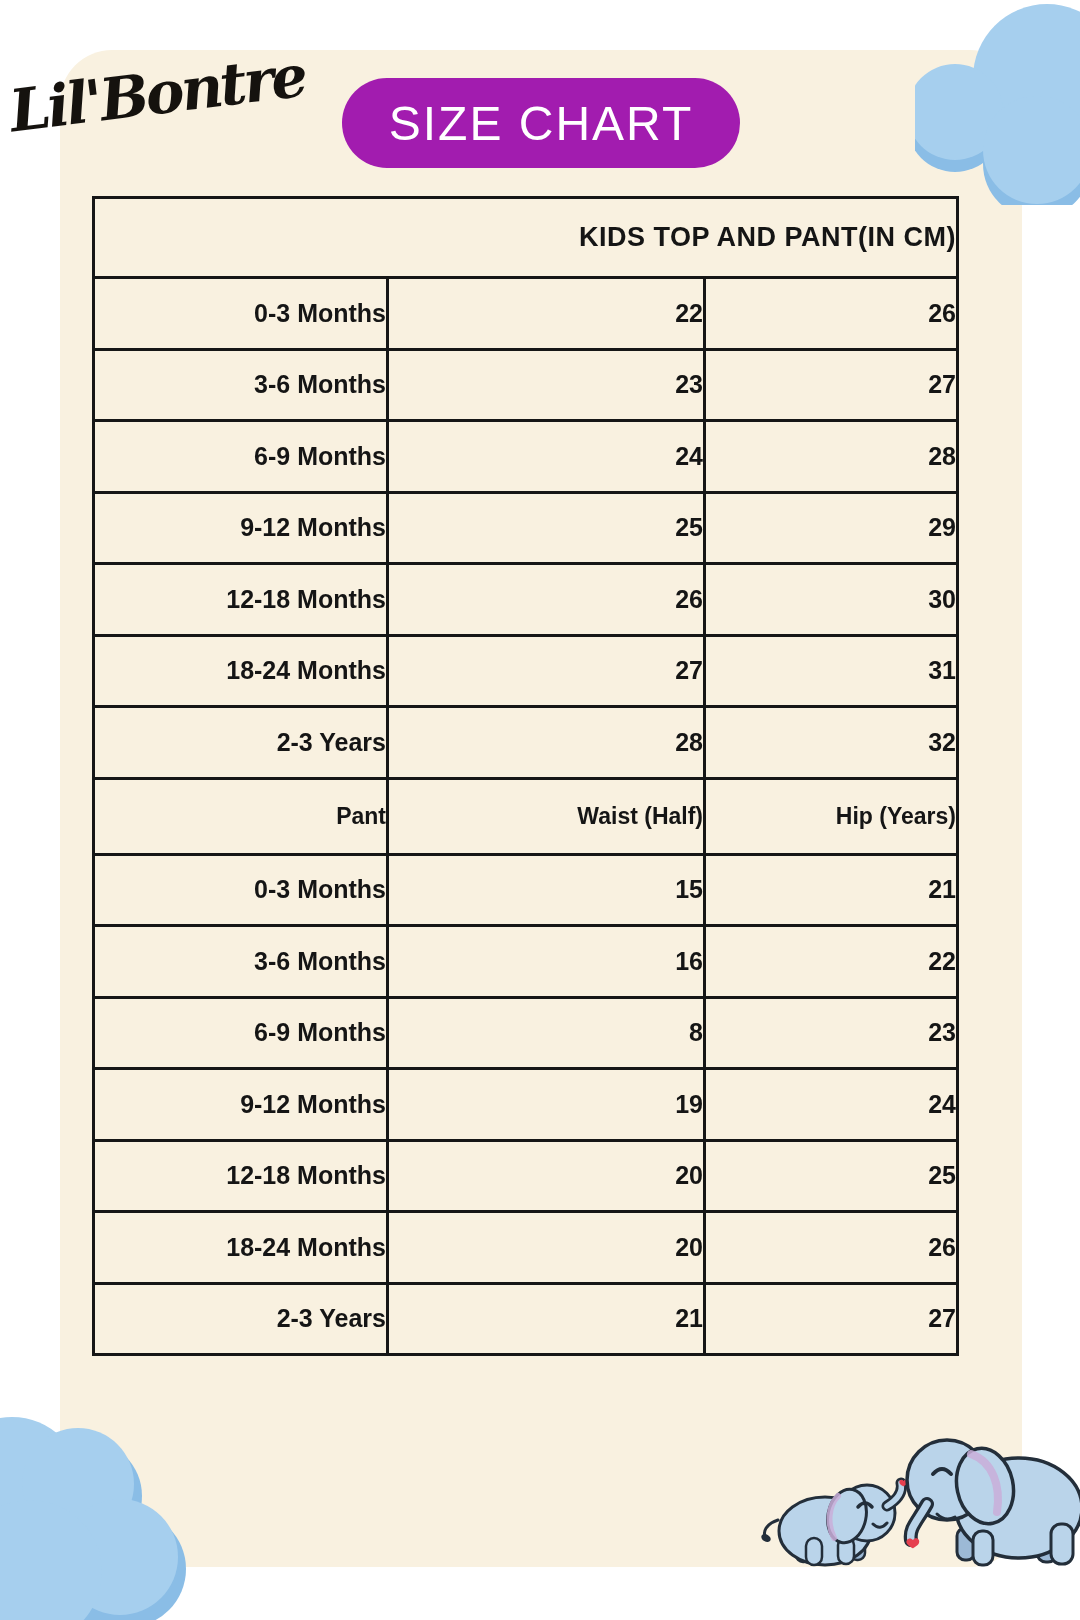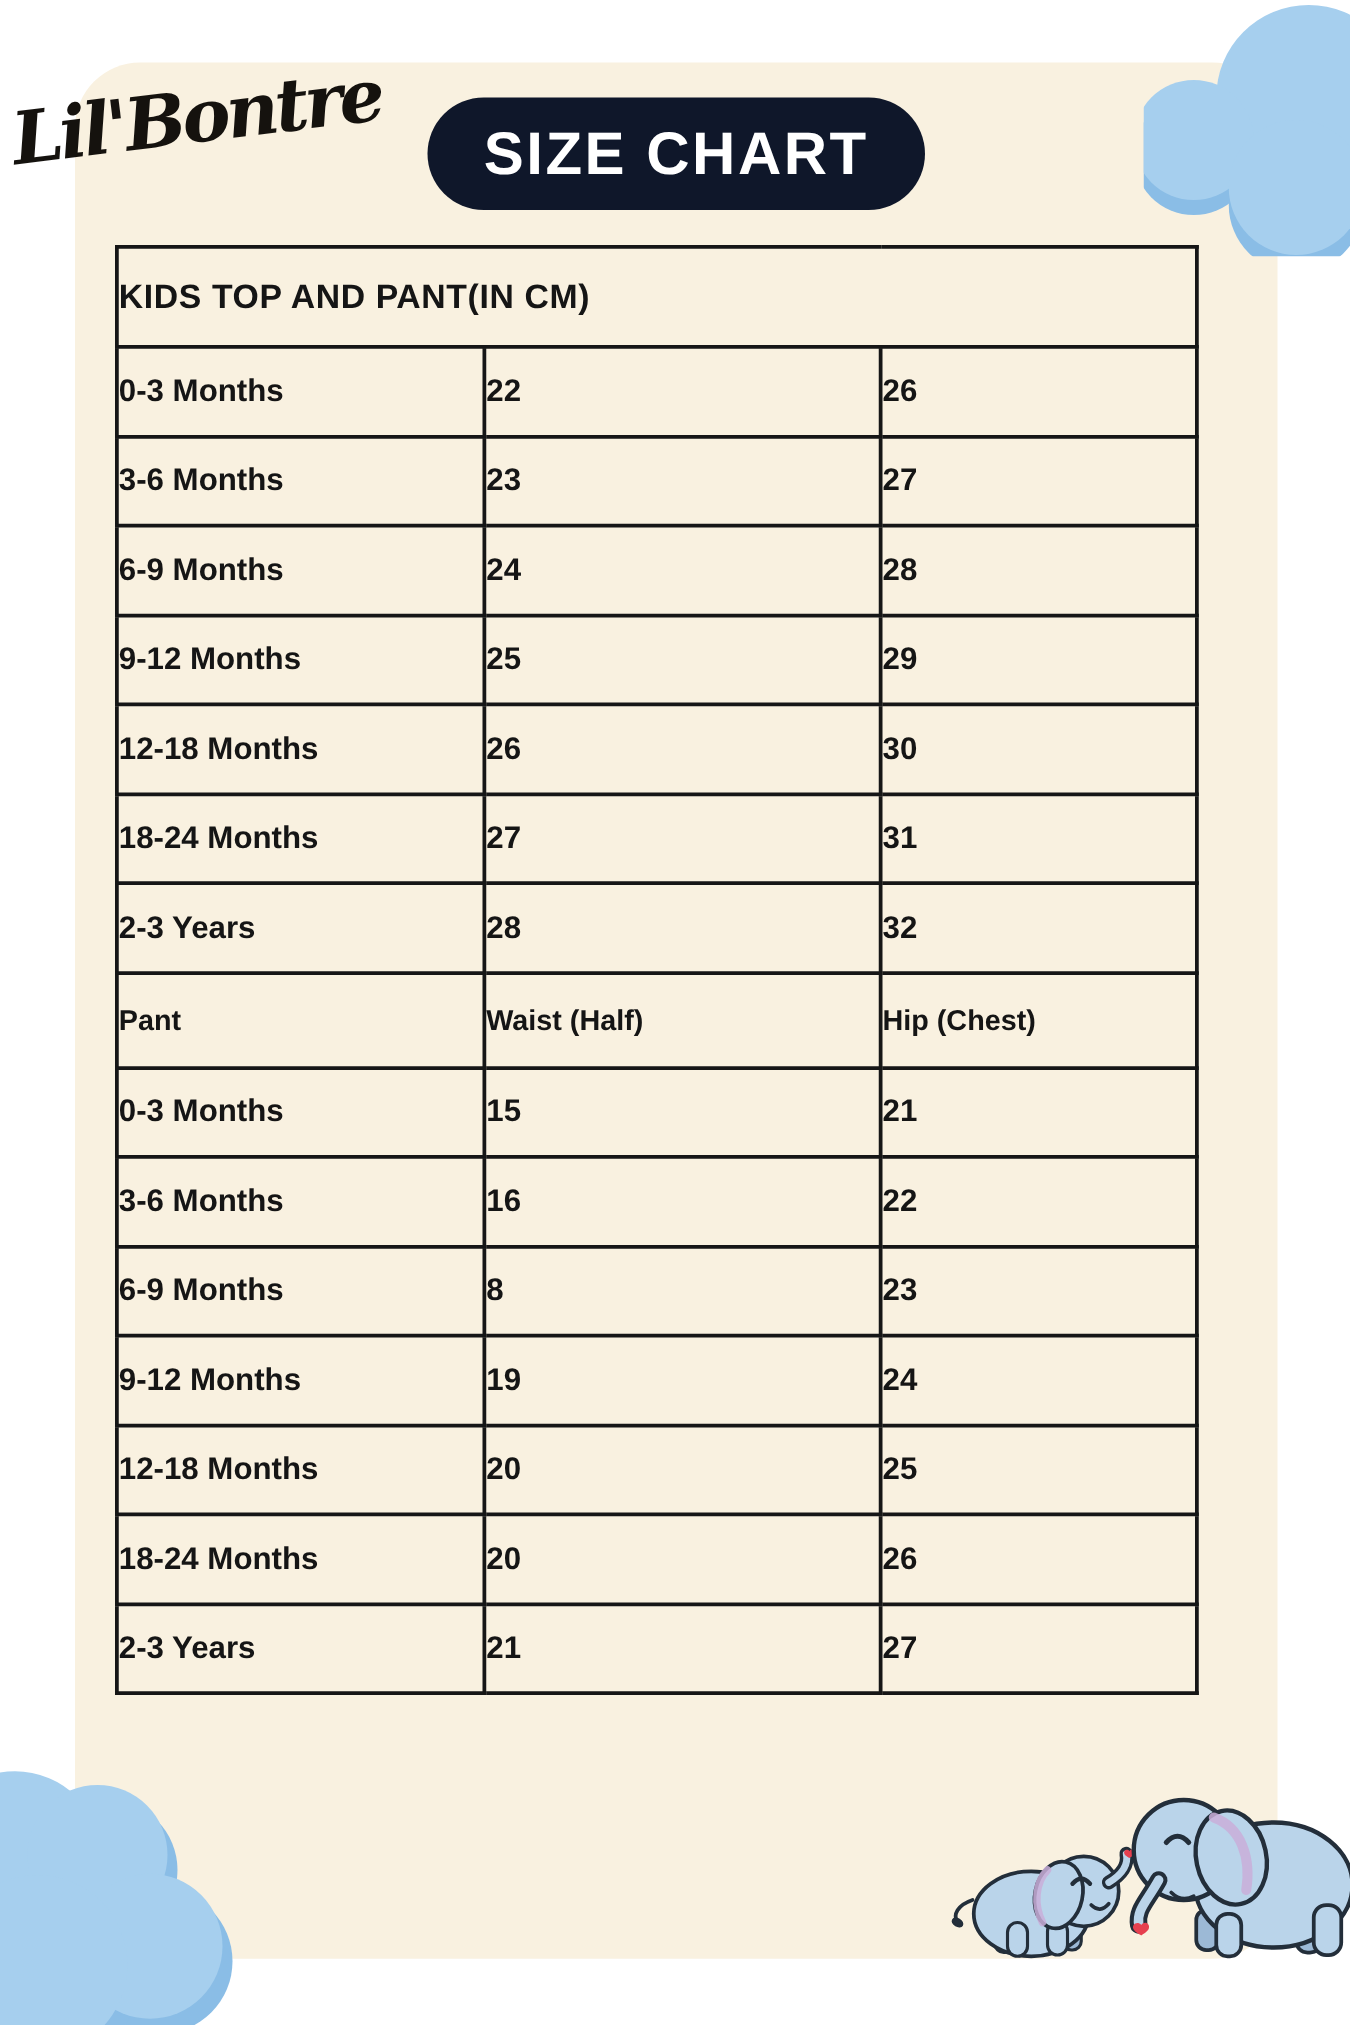--- a/index.html
+++ b/index.html
@@ -19,32 +19,32 @@
   
   .logo{
     position:absolute;left:12px;top:58px;width:320px;height:120px;
     font-family:"DejaVu Serif",serif;font-style:italic;font-weight:700;
     font-size:58px;color:#15120e;transform:rotate(-7deg);
     letter-spacing:-3px;white-space:nowrap;
   }
   
   .badge{
     position:absolute;left:342px;top:78px;width:398px;height:90px;
-    background:#0f172a;border-radius:45px;
+    background:#a21caf;border-radius:45px;
     display:flex;align-items:center;justify-content:center;
-    color:#ffffff;font-weight:700;font-size:48px;letter-spacing:2px;
+    color:#ffffff;font-weight:400;font-size:48px;letter-spacing:2px;
   }
   
   table.size{
     position:absolute;left:92px;top:196px;width:864px;
     border-collapse:collapse;table-layout:fixed;
     color:#151515;
   }
   table.size td{
-    border:3px solid #161616;text-align:left;vertical-align:middle;
+    border:3px solid #161616;text-align:right;vertical-align:middle;
     padding:0;font-weight:700;
   }
   col.c1{width:294px;} col.c2{width:317px;} col.c3{width:253px;}
   tr.row-title{height:80px;} tr.row-title td{font-size:27px;letter-spacing:.5px;}
   tr.row-head{height:76px;}  tr.row-head td{font-size:23px;}
   tr.row-data{height:71.5px;} tr.row-data td{font-size:25px;}
   
   .elephant{position:absolute;pointer-events:none;}
   .elephant-baby{left:758px;top:1476px;width:152px;height:92px;}
   .elephant-mom{left:895px;top:1428px;width:198px;height:142px;}
@@ -121,21 +121,21 @@
     <td>31</td>
   </tr>
   <tr class="row-data">
     <td>2-3 Years</td>
     <td>28</td>
     <td>32</td>
   </tr>
   <tr class="row-head">
     <td>Pant</td>
     <td>Waist (Half)</td>
-    <td>Hip (Chest)</td>
+    <td>Hip (Years)</td>
   </tr>
   <tr class="row-data">
     <td>0-3 Months</td>
     <td>15</td>
     <td>21</td>
   </tr>
   <tr class="row-data">
     <td>3-6 Months</td>
     <td>16</td>
     <td>22</td>

